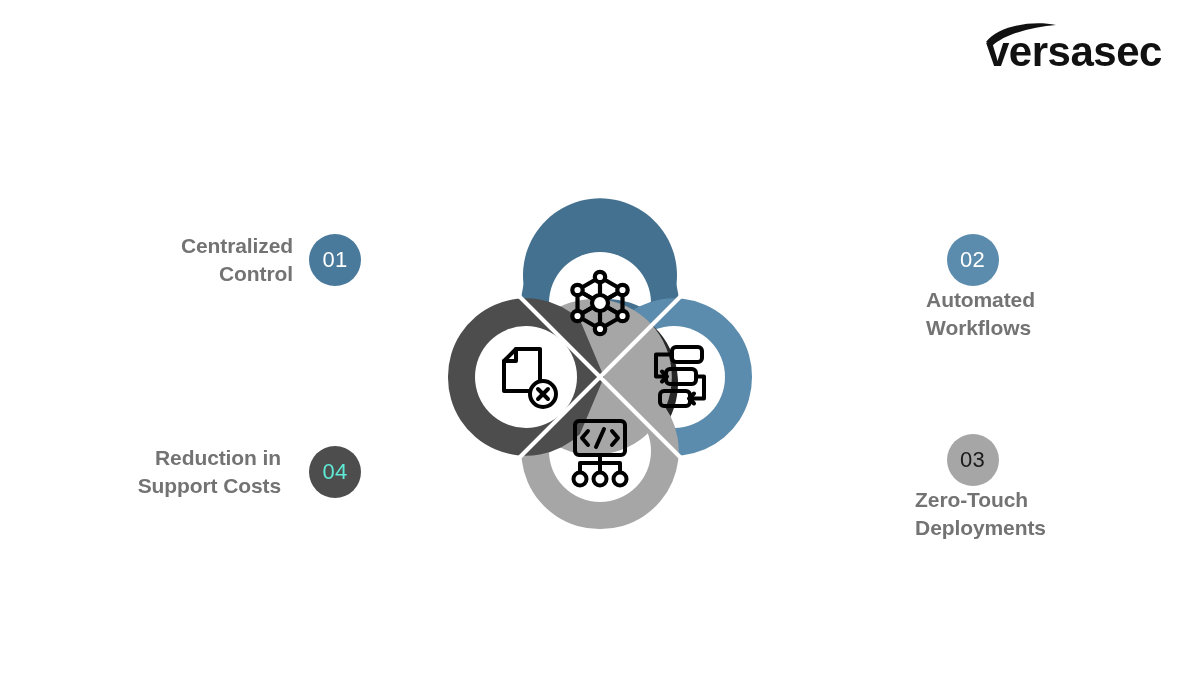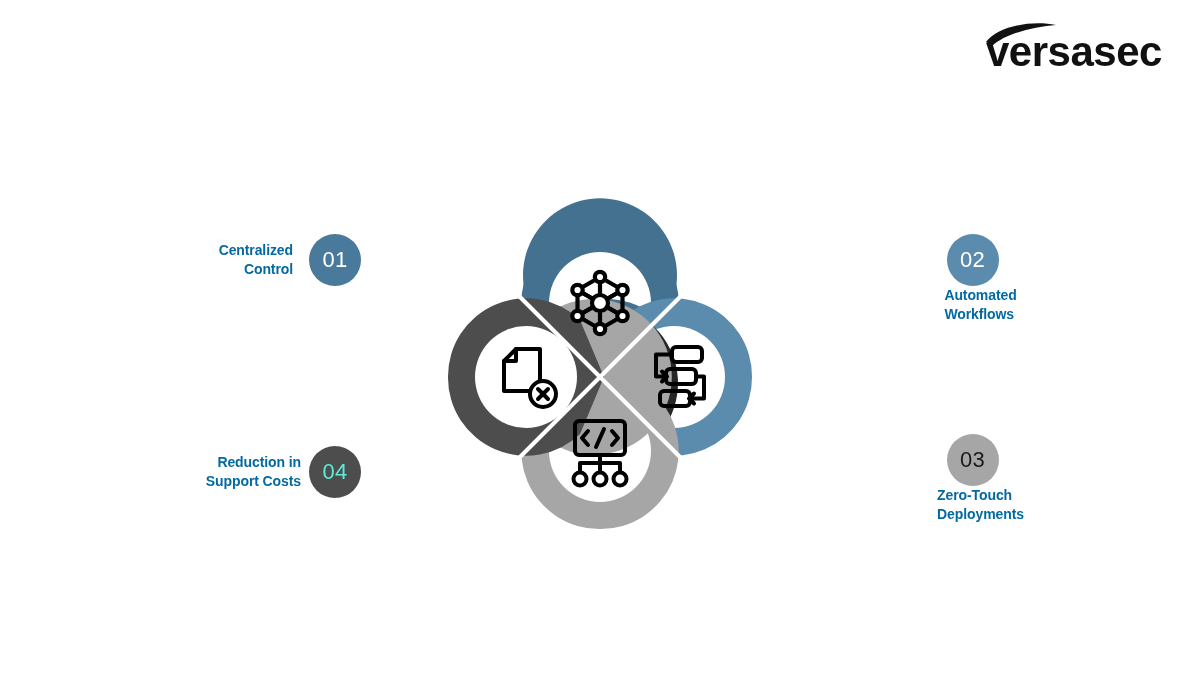--- a/index.html
+++ b/index.html
@@ -16,23 +16,23 @@
   .logo {
     position:absolute; top:22px; right:22px;
     display:flex; align-items:center; gap:0px;
     height:52px;
   }
   .logo-mark { display:block; }
 
   
   .label-block { position:absolute; display:flex; align-items:center; }
   .label-text {
-    font-size:14px;
+    font-size:21px;
     font-weight:700;
-    color:#0369a1;
+    color:#737373;
     line-height:1.33;
     letter-spacing:-0.1px;
     white-space:nowrap;
   }
   .label-left  { flex-direction:row; }
   .label-left .label-text  { text-align:right; }
   .label-right { flex-direction:column; }
   .label-right .label-text { text-align:left; }
 
   .badge {
@@ -47,21 +47,21 @@
   
   .lb-01 { left:96px;  top:200px; width:265px; justify-content:flex-end; }
   .lb-01 .label-text { margin-right:16px; margin-bottom:-34px; }
   .lb-01 .badge { margin-top:34px; }
 
   .lb-02 { left:840px; top:200px; width:265px; justify-content:flex-start; }
   .lb-02 .label-text { margin-left:16px; margin-bottom:-34px; }
   .lb-02 .badge { margin-top:34px; }
 
   .lb-04 { left:96px;  top:412px; width:265px; justify-content:flex-end; }
-  .lb-04 .label-text { margin-right:8px; margin-bottom:-34px; }
+  .lb-04 .label-text { margin-right:28px; margin-bottom:-34px; }
   .lb-04 .badge { margin-top:34px; }
 
   .lb-03 { left:840px; top:400px; width:265px; justify-content:flex-start; }
   .lb-03 .label-text { margin-left:16px; margin-bottom:-34px; }
   .lb-03 .badge { margin-top:34px; }
 
   
   .pinwheel { position:absolute; left:380px; top:155px; width:440px; height:430px; }
   .pinwheel svg { display:block; width:100%; height:100%; }
 </style>

